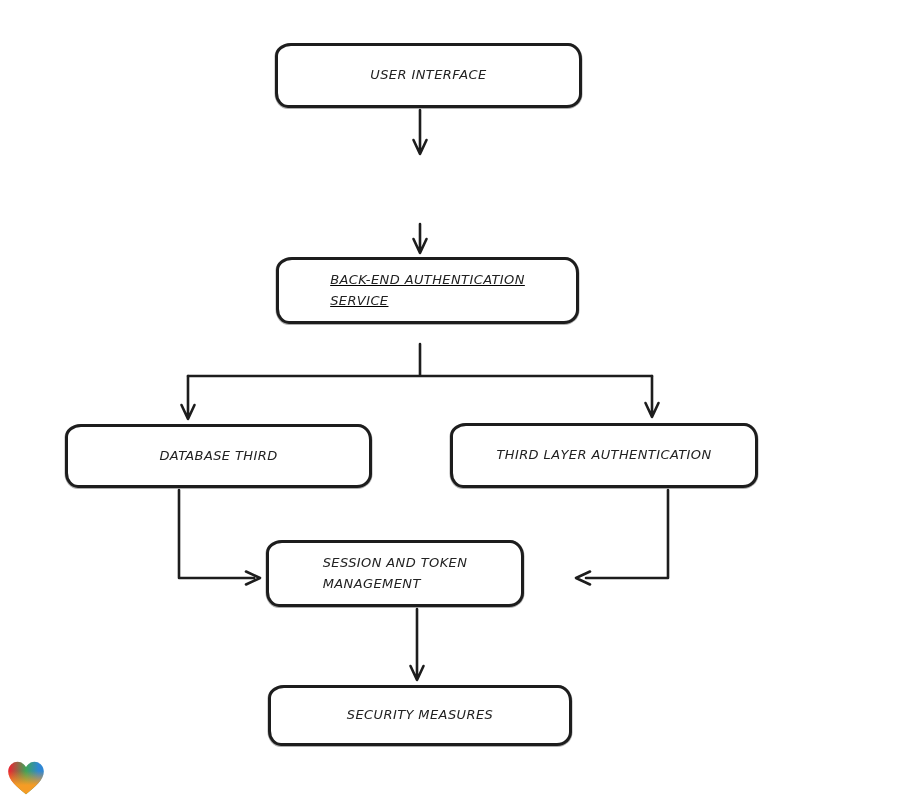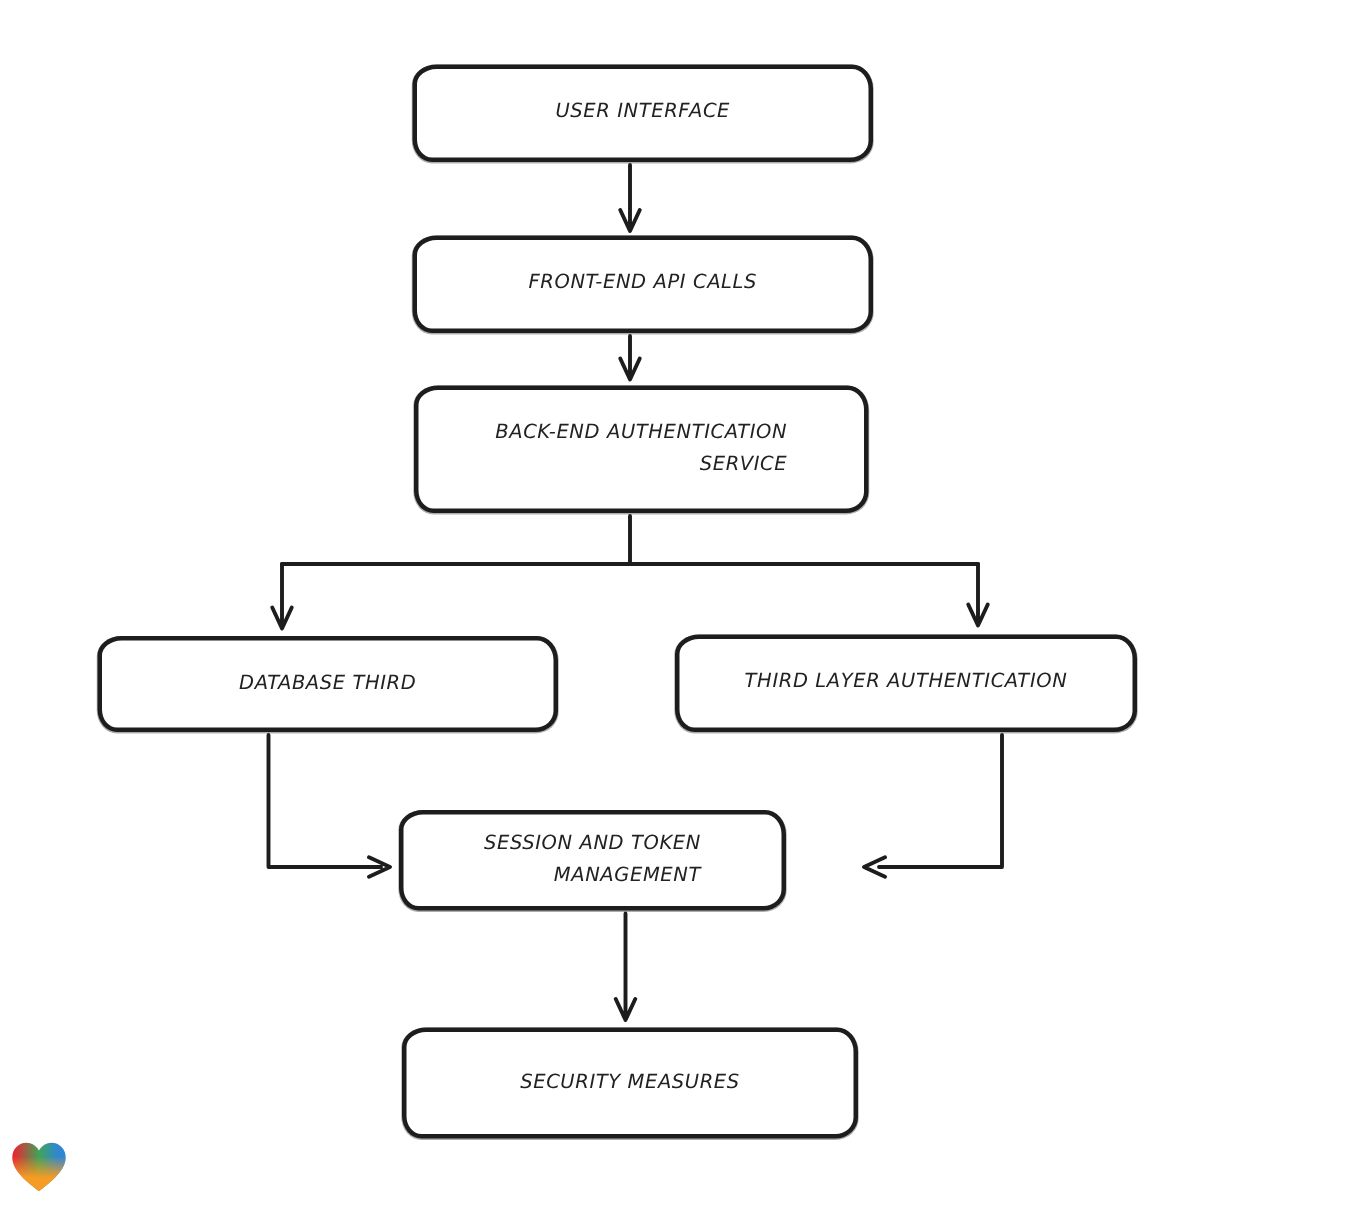--- a/index.html
+++ b/index.html
@@ -18,21 +18,21 @@
     pointer-events: none;
   }
   .node {
     position: absolute;
     background: #ffffff;
     border: 3px solid #1d1d1d;
     border-radius: 16px 14px 15px 13px / 13px 16px 14px 15px;
     display: flex;
     align-items: center;
     justify-content: center;
-    text-align: right;
+    text-align: left;
     box-shadow: 0 0.5px 0 0.5px rgba(20,20,20,0.35);
   }
   .node .label {
     font-style: italic;
     font-size: 13px;
     letter-spacing: 0.4px;
     line-height: 1.55;
     color: #222222;
     white-space: pre-line;
     padding: 0 14px;
@@ -60,43 +60,40 @@
       <path d="M179 490 L179 578 L254 578 M246 571.5 L260 578 L246 584.5"></path>
       <path d="M668 490 L668 578 L586 578 M590 571.5 L576 578 L590 584.5"></path>
       <path d="M417 609 L417 678 M410.5 666 L417 680 L423.5 666"></path>
     </g>
   </svg>
 
   <div class="node" style="left:275px; top:43px; width:307px; height:65px;">
     <span class="label">USER INTERFACE</span>
   </div>
 
-  <div class="node" style="left:275px; top:157px; width:307px; height:65px;">
-    <span class="label">FRONT-END API CALLS</span>
-  </div>
 
-  <div class="node" style="left:276px; top:257px; width:303px; height:85px;">
+  <div class="node" style="left:276px; top:257px; width:303px; height:67px;text-decoration:underline;">
     <span class="label">BACK-END AUTHENTICATION
 SERVICE</span>
   </div>
 
   <div class="node" style="left:65px; top:424px; width:307px; height:64px;">
     <span class="label">DATABASE THIRD</span>
   </div>
 
   <div class="node" style="left:450px; top:423px; width:308px; height:65px;">
     <span class="label">THIRD LAYER AUTHENTICATION</span>
   </div>
 
   <div class="node" style="left:266px; top:540px; width:258px; height:67px;">
     <span class="label">SESSION AND TOKEN
 MANAGEMENT</span>
   </div>
 
-  <div class="node" style="left:268px; top:685px; width:304px; height:74px;">
+  <div class="node" style="left:268px; top:685px; width:304px; height:61px;">
     <span class="label">SECURITY MEASURES</span>
   </div>
 
   <div class="logo">
     <svg viewBox="0 0 32 30" width="38" height="38">
       <defs>
         <linearGradient id="heartTop" x1="0" y1="0" x2="1" y2="0">
           <stop offset="0.05" stop-color="#e42a33"></stop>
           <stop offset="0.5" stop-color="#3fa458"></stop>
           <stop offset="0.85" stop-color="#2f87d3"></stop>

